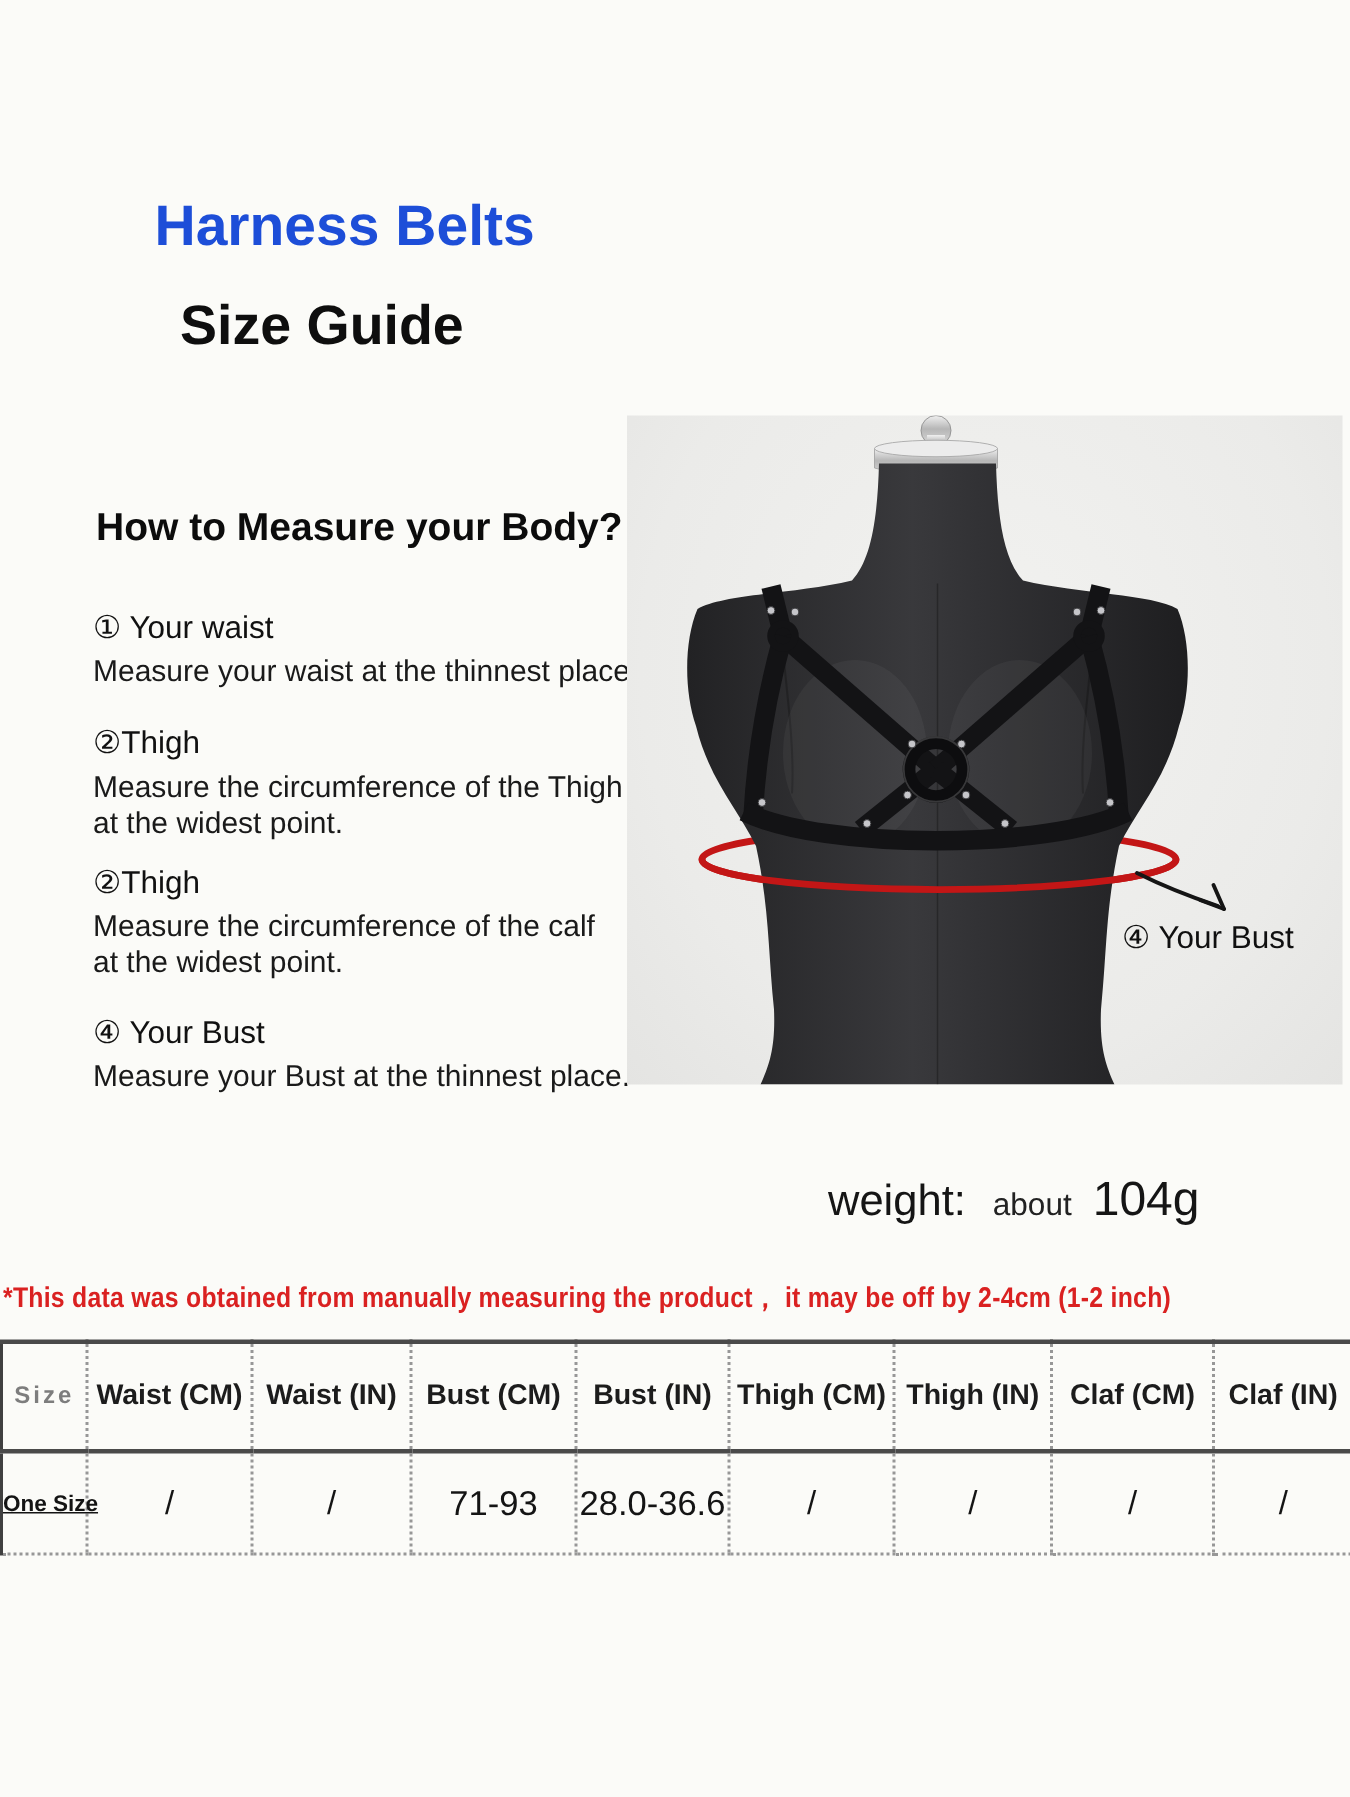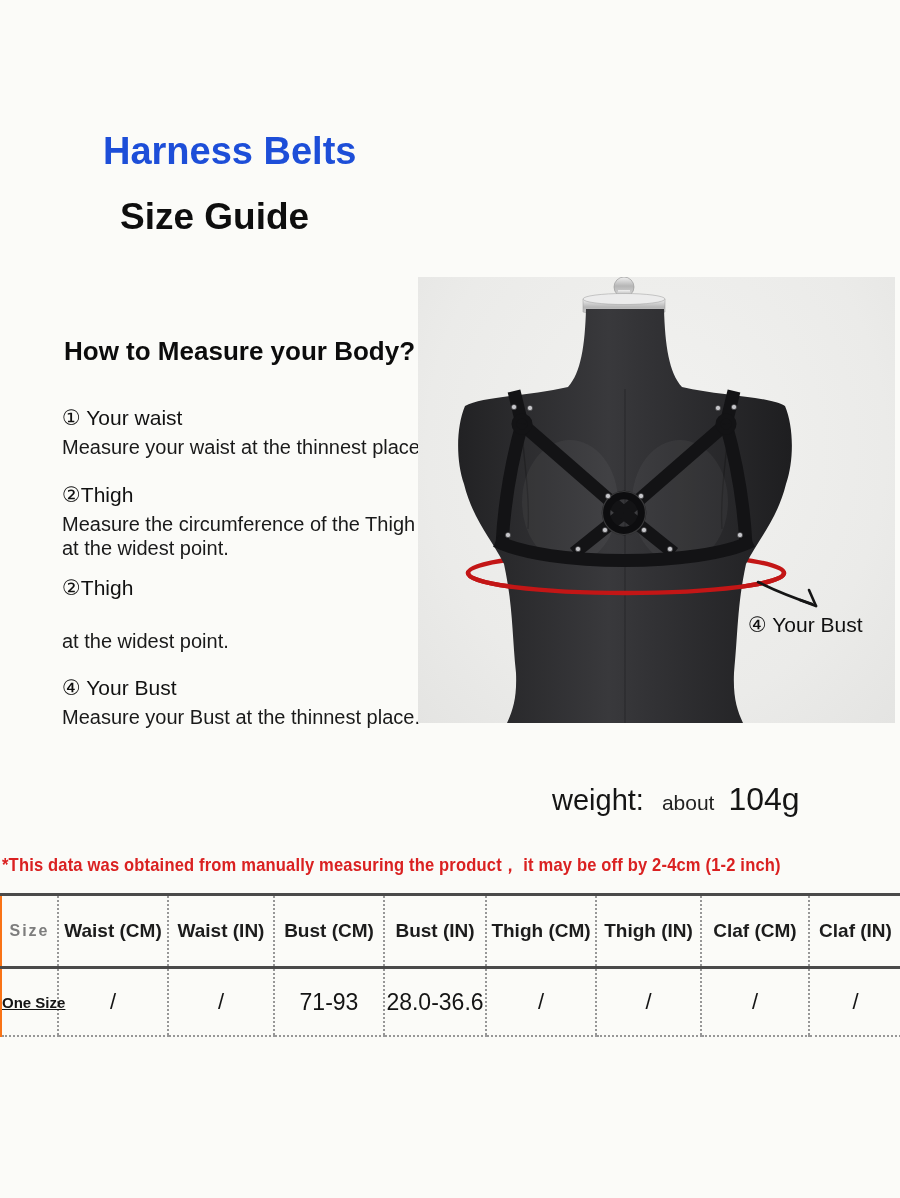--- a/index.html
+++ b/index.html
@@ -39,21 +39,21 @@
   .disclaimer{
     position:absolute;left:2px;top:852px;
     font-size:19px;font-weight:bold;color:#da2121;
     white-space:nowrap;transform:scaleX(0.87);transform-origin:left center;
     letter-spacing:0.2px;
   }
   
   table.size{
     position:absolute;left:0;top:893px;width:900px;
     border-collapse:collapse;table-layout:fixed;
-    border-top:3px solid #4a4a4a;border-left:2px solid #f97316;
+    border-top:3px solid #4a4a4a;border-left:2px solid #404040;
   }
   table.size th{
     height:70px;font-size:19px;font-weight:bold;color:#1c1c1c;
     border-bottom:3px solid #4a4a4a;border-left:2px dotted #979797;
     text-align:center;vertical-align:middle;padding:0;white-space:nowrap;
   }
   table.size th:first-child{border-left:none;font-size:16px;color:#7d7d7d;letter-spacing:2px;}
   table.size td{
     height:66px;font-size:22px;color:#141414;
     border-bottom:2px dotted #979797;border-left:2px dotted #979797;
@@ -75,21 +75,21 @@
   <div class="m-item mi1">
     <div class="lbl">① Your waist</div>
     <div class="dsc">Measure your waist at the thinnest place.</div>
   </div>
   <div class="m-item mi2">
     <div class="lbl">②Thigh</div>
     <div class="dsc"><span>Measure the circumference of the Thigh</span><br><span>at the widest point.</span></div>
   </div>
   <div class="m-item mi3">
     <div class="lbl">②Thigh</div>
-    <div class="dsc"><br><span>at the widest point.</span></div>
+    <div class="dsc"><span>Measure the circumference of the calf</span><br><span>at the widest point.</span></div>
   </div>
   <div class="m-item mi4">
     <div class="lbl">④ Your Bust</div>
     <div class="dsc">Measure your Bust at the thinnest place.</div>
   </div>
 
   <div class="photo">
     <svg width="477" height="446" viewBox="0 0 477 446">
       <defs>
         <linearGradient id="metal" x1="0" y1="0" x2="0" y2="1">

